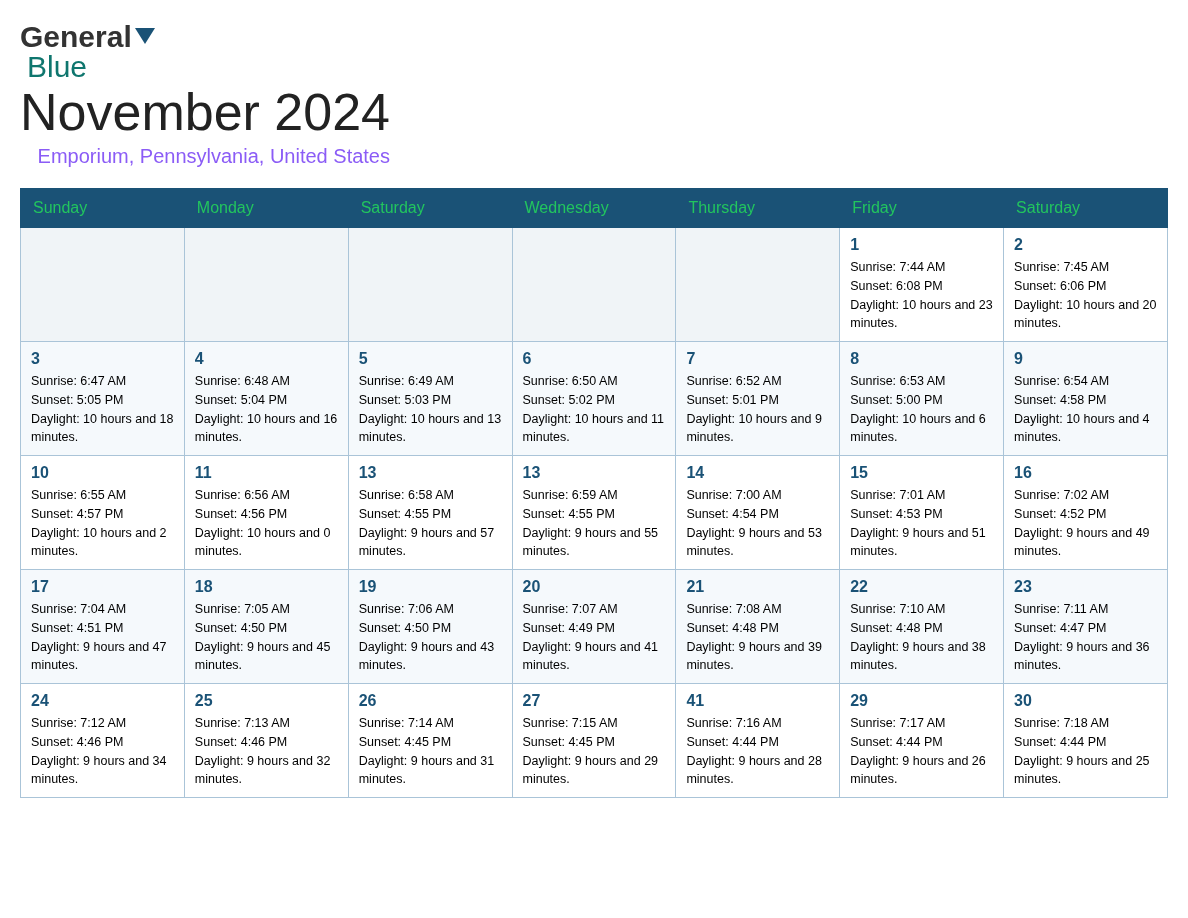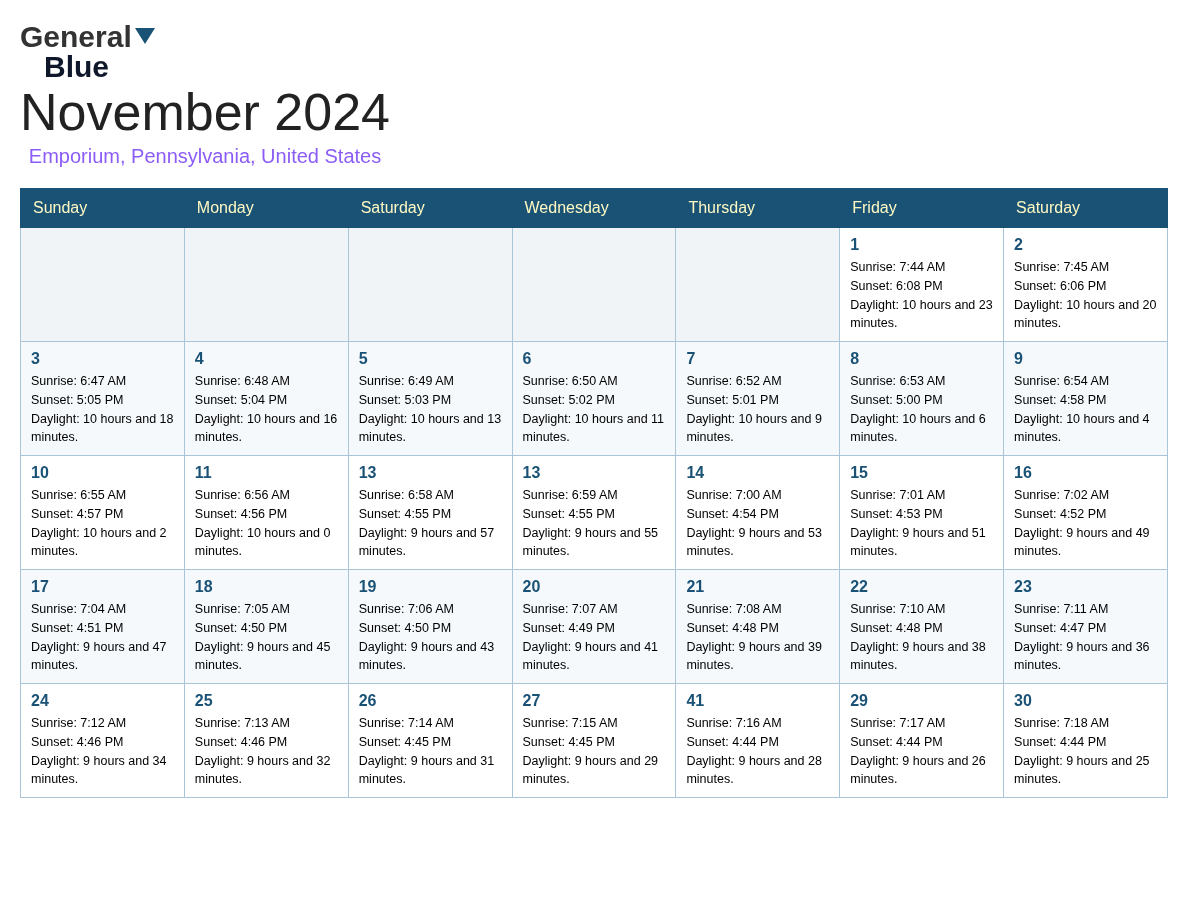--- a/index.html
+++ b/index.html
@@ -16,41 +16,41 @@
       align-items: flex-start;
       margin-bottom: 20px;
       flex-direction: column;
     }
     .logo {
       display: flex;
       flex-direction: column;
       align-items: flex-start;
     }
     .title-section {
-      text-align: center;
+      text-align: right;
     }
     .month-title {
       font-size: 52px;
       font-weight: normal;
       color: #222;
       line-height: 1.1;
     }
     .location-subtitle {
       font-size: 20px;
       color: #8b5cf6;
       margin-top: 4px;
     }
     .calendar-table {
       width: 100%;
       border-collapse: collapse;
       border: 1px solid #1a5276;
     }
     .calendar-table th {
       background-color: #1a5276;
-      color: #fef9c3;
+      color: #22c55e;
       font-size: 16px;
       font-weight: normal;
       padding: 10px 12px;
       text-align: left;
       border: 1px solid #1a5276;
     }
     .calendar-table td {
       vertical-align: top;
       padding: 8px 10px;
       border: 1px solid #aac4d8;
@@ -93,23 +93,23 @@
       width: 0;
       height: 0;
       border-left: 10px solid transparent;
       border-right: 10px solid transparent;
       border-top: 16px solid #1a5276;
       vertical-align: middle;
       margin-top: -2px;
     }
     .logo-text-blue {
       font-size: 30px;
-      font-weight: bold;
-      color: #0f172a;
-      margin-left: 20px;
+      font-weight: normal;
+      color: #0f766e;
+      margin-left: 3px;
     }
   </style>
 </head>
 <body>
 
 <div class="header-section">
   <div class="logo">
     <div class="logo-row">
       <span class="logo-text-general">General</span>
       <span class="logo-triangle"></span>

